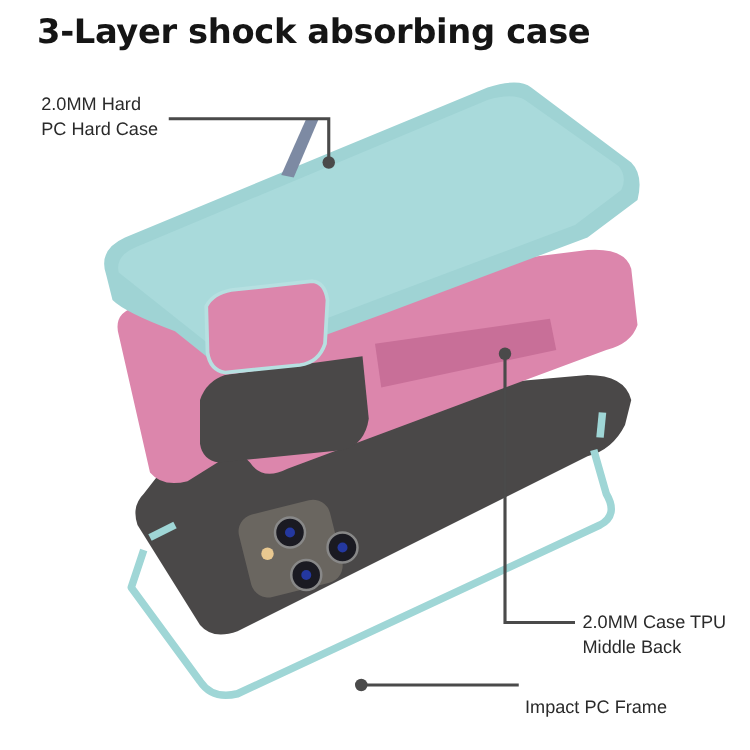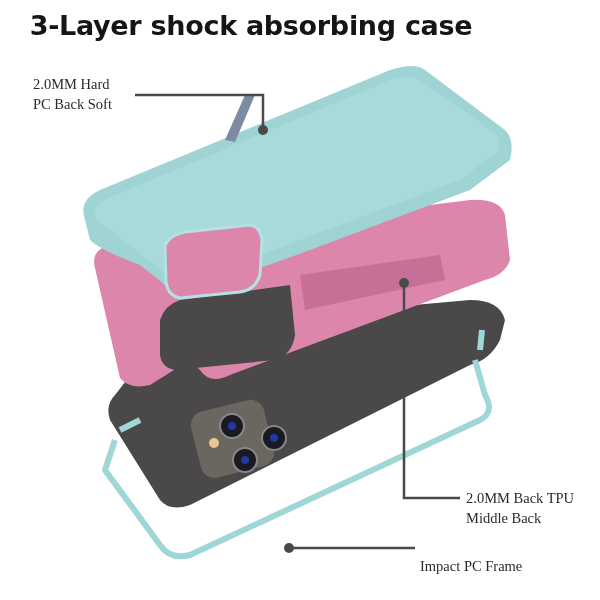--- a/index.html
+++ b/index.html
@@ -1,18 +1,18 @@
 <!DOCTYPE html>
 <html><head>
 <meta charset="utf-8">
 <style>
   html, body { margin:0; padding:0; background:#ffffff; }
   body { width:600px; height:600px; position:relative; overflow:hidden; font-family:"DejaVu Sans", sans-serif; }
   .title { position:absolute; left:0; top:10px; width:502px; text-align:center; font-size:27px; font-weight:bold; color:#151515; letter-spacing:-0.3px; }
-  .label { position:absolute; font-size:14.5px; color:#2a2a2a; line-height:20px; font-family:Liberation Serif, serif; }
+  .label { position:absolute; font-size:14.5px; color:#2a2a2a; line-height:20px; font-family:Liberation Sans, sans-serif; }
   svg.art { position:absolute; left:0; top:0; }
 </style>
 </head>
 <body>
 
 <div class="title">3-Layer shock absorbing case</div>
 
 <svg class="art" width="600" height="600" viewBox="0 0 600 600">
 
   <g>
@@ -56,23 +56,23 @@
   </g>
   <g fill="#4a4a4a">
     <circle cx="263" cy="130" r="5"></circle>
     <circle cx="404" cy="283" r="5"></circle>
     <circle cx="289" cy="548" r="5"></circle>
   </g>
 </svg>
 
 <div class="label" style="left:33px; top:74px;">
   <div>2.0MM Hard</div>
-  <div>PC Back Soft</div>
+  <div>PC Hard Case</div>
 </div>
 
 <div class="label" style="left:466px; top:488px;">
-  <div>2.0MM Back TPU</div>
+  <div>2.0MM Case TPU</div>
   <div>Middle Back</div>
 </div>
 
 <div class="label" style="left:420px; top:538px;margin-top:18px;">
   <div>Impact PC Frame</div>
 </div>
 
 </body></html>

